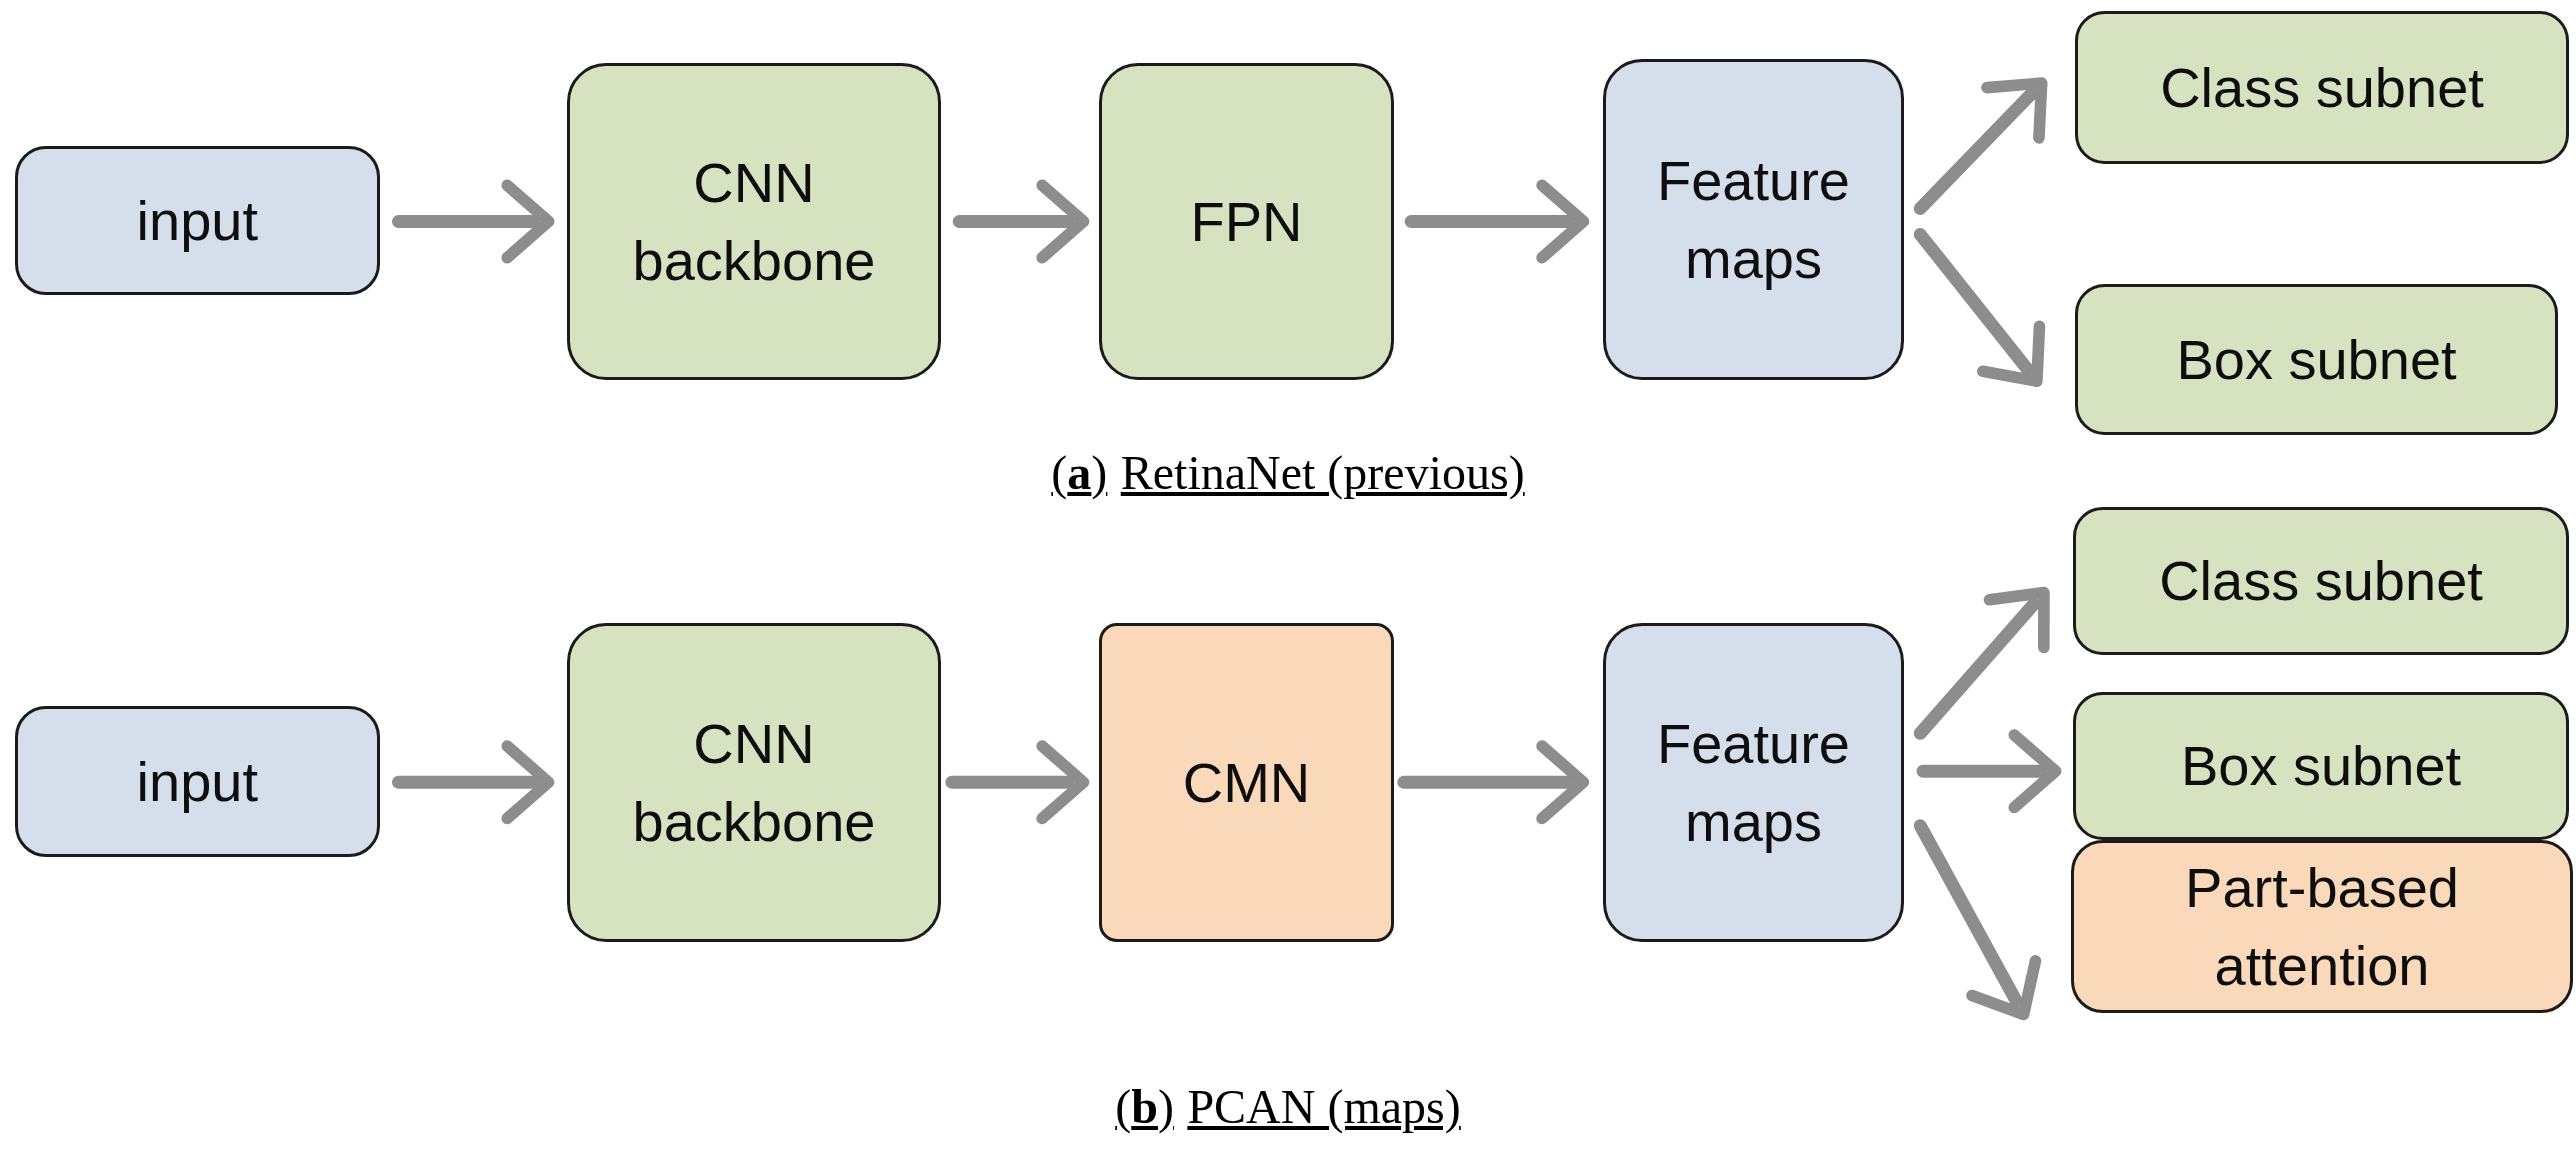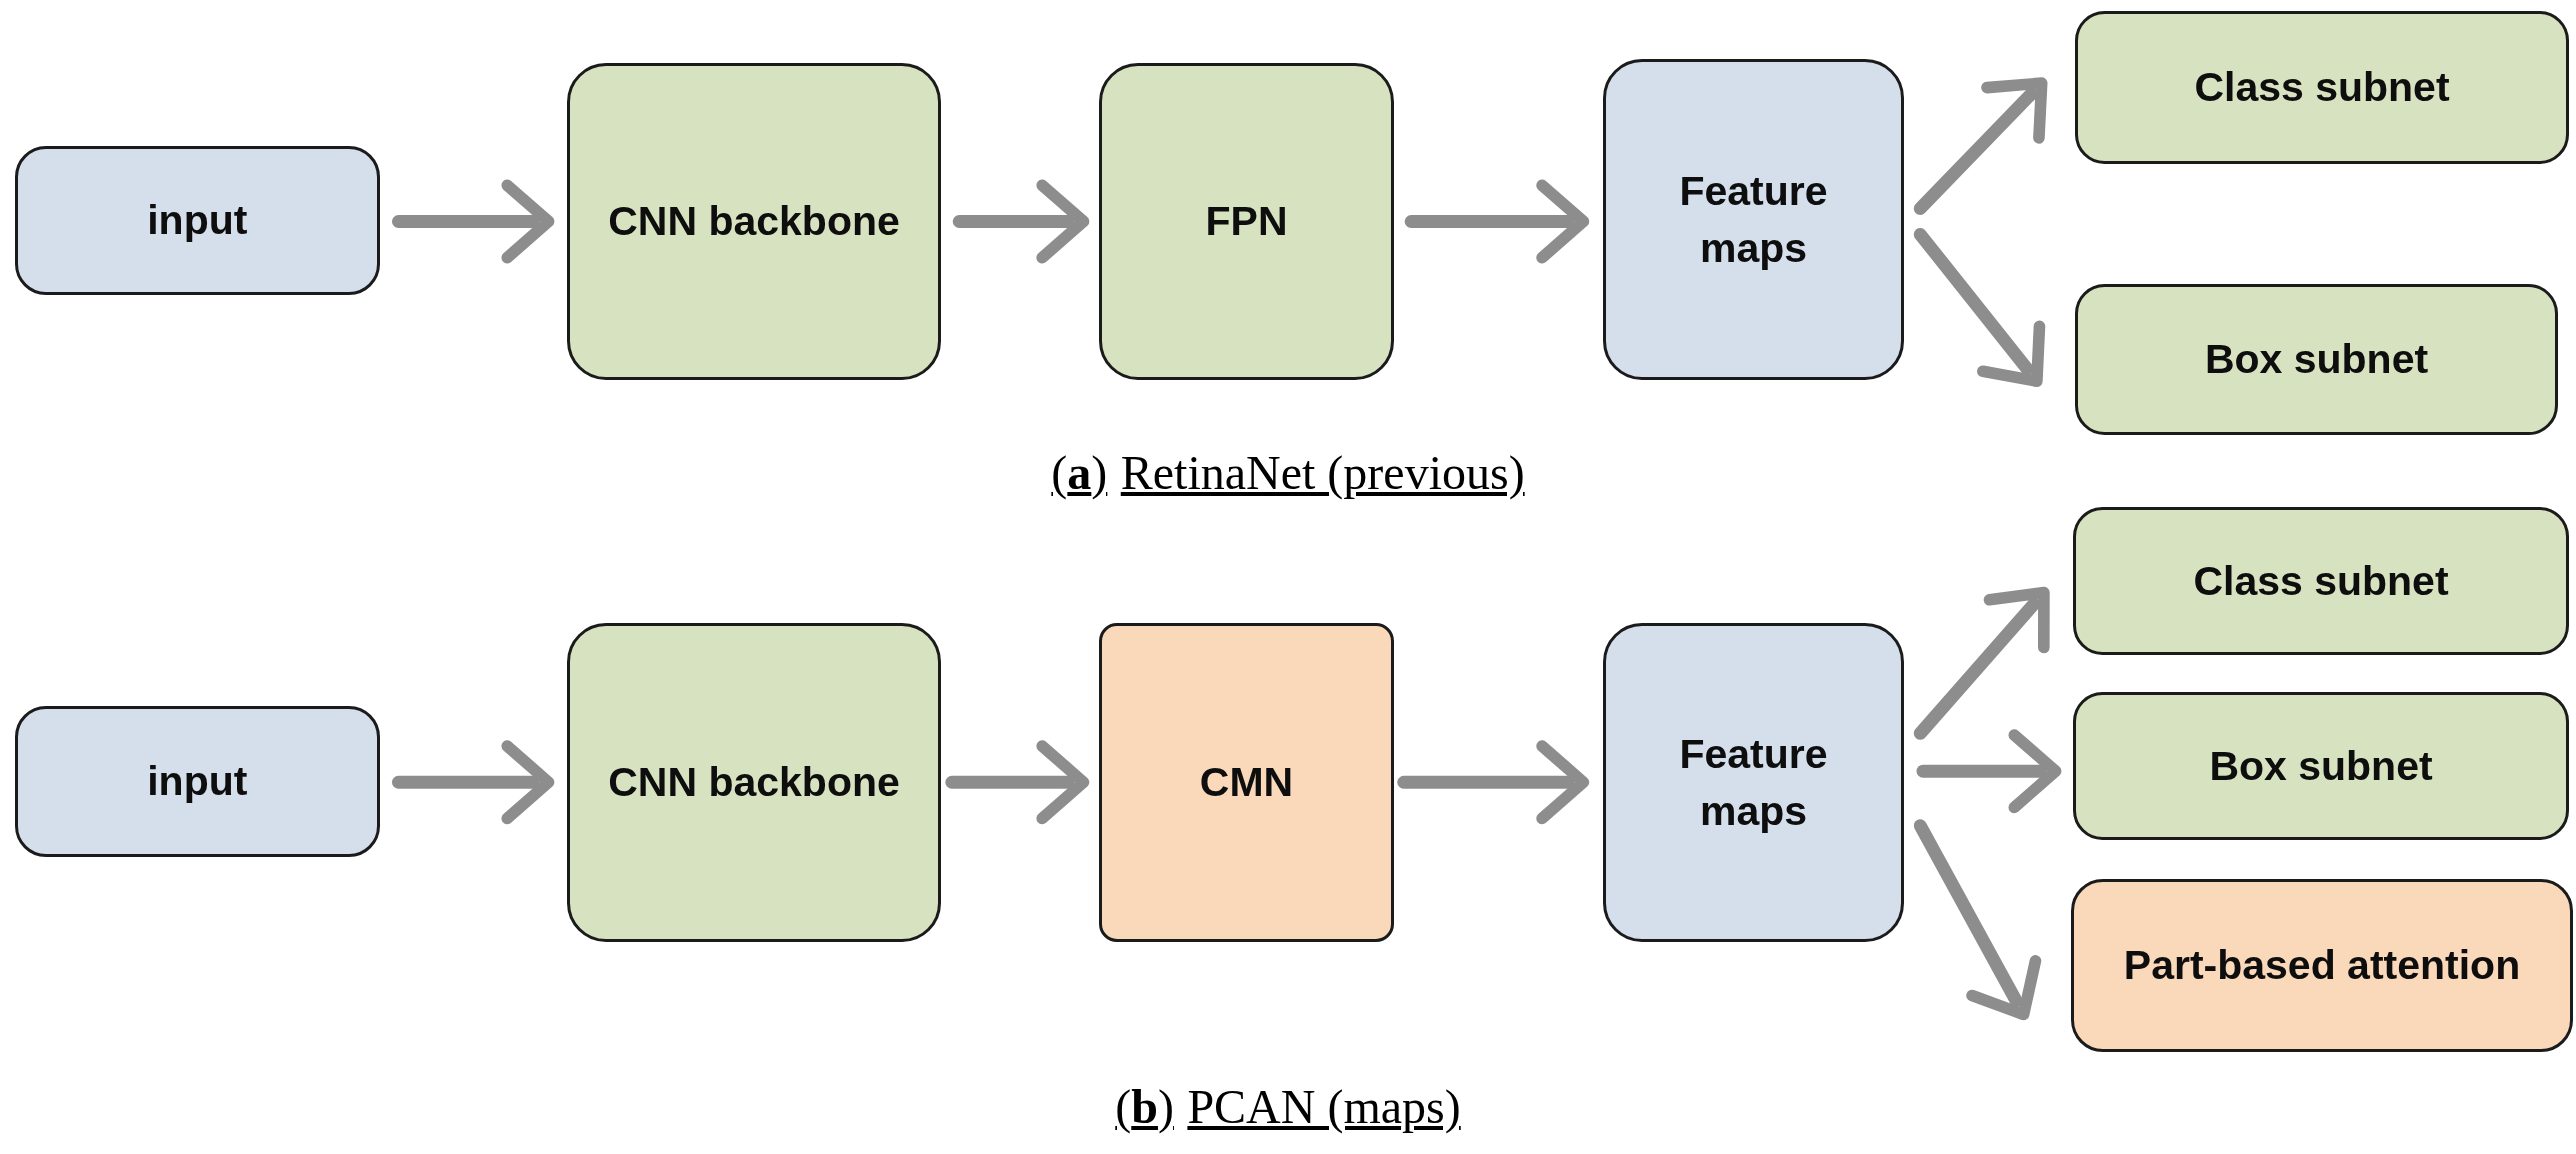--- a/index.html
+++ b/index.html
@@ -13,21 +13,21 @@
   svg.arrows{position:absolute;left:0;top:0;width:2576px;height:1155px;}
   .shaft{stroke:var(--arrow-color,#8d8d8d);stroke-width:14;stroke-linecap:round;fill:none;}
   .head{stroke:var(--arrow-color,#8d8d8d);stroke-width:0.9;stroke-linecap:round;stroke-linejoin:round;fill:none;}
   marker{overflow:visible;}
   .node{
     position:absolute;box-sizing:border-box;
     display:flex;align-items:center;justify-content:center;
     text-align:center;
     border:3.7px solid var(--border-color,#1b1b1b);
     color:var(--text-color,#0e0e0e);
-    font-weight:700;font-size:41px;line-height:1.38;
+    font-weight:400;font-size:56px;line-height:1.38;
     padding:0 17px;
   }
   .blue{background:var(--box-blue,#d5dfeb);}
   .green{background:var(--box-green,#d7e3c0);}
   .orange{background:var(--box-orange,#fad8ba);}
   .caption{
     position:absolute;left:0;width:2576px;text-align:center;
     font-family:"Liberation Serif", serif;
     font-size:48px;color:var(--caption-color,#000);
     white-space:nowrap;
@@ -105,20 +105,20 @@
   </div>
 
   <div class="node green" style="left:2073px;top:507px;width:496px;height:148px;border-radius:29.5px">
     <span class="lbl">Class subnet</span>
   </div>
 
   <div class="node green" style="left:2073px;top:692px;width:496px;height:148px;border-radius:29.5px">
     <span class="lbl">Box subnet</span>
   </div>
 
-  <div class="node orange" style="left:2071px;top:879px;width:502px;height:173px;border-radius:32px">
+  <div class="node orange" style="left:2071px;top:840px;width:502px;height:173px;border-radius:32px">
     <span class="lbl">Part-based attention</span>
   </div>
 
   <div class="caption" style="top:1079px"><span>(</span><span class="cap-bold">b</span><span class="cap-close">)</span><span>PCAN (maps)</span></div>
 
 </div>
 
 
 </body></html>

